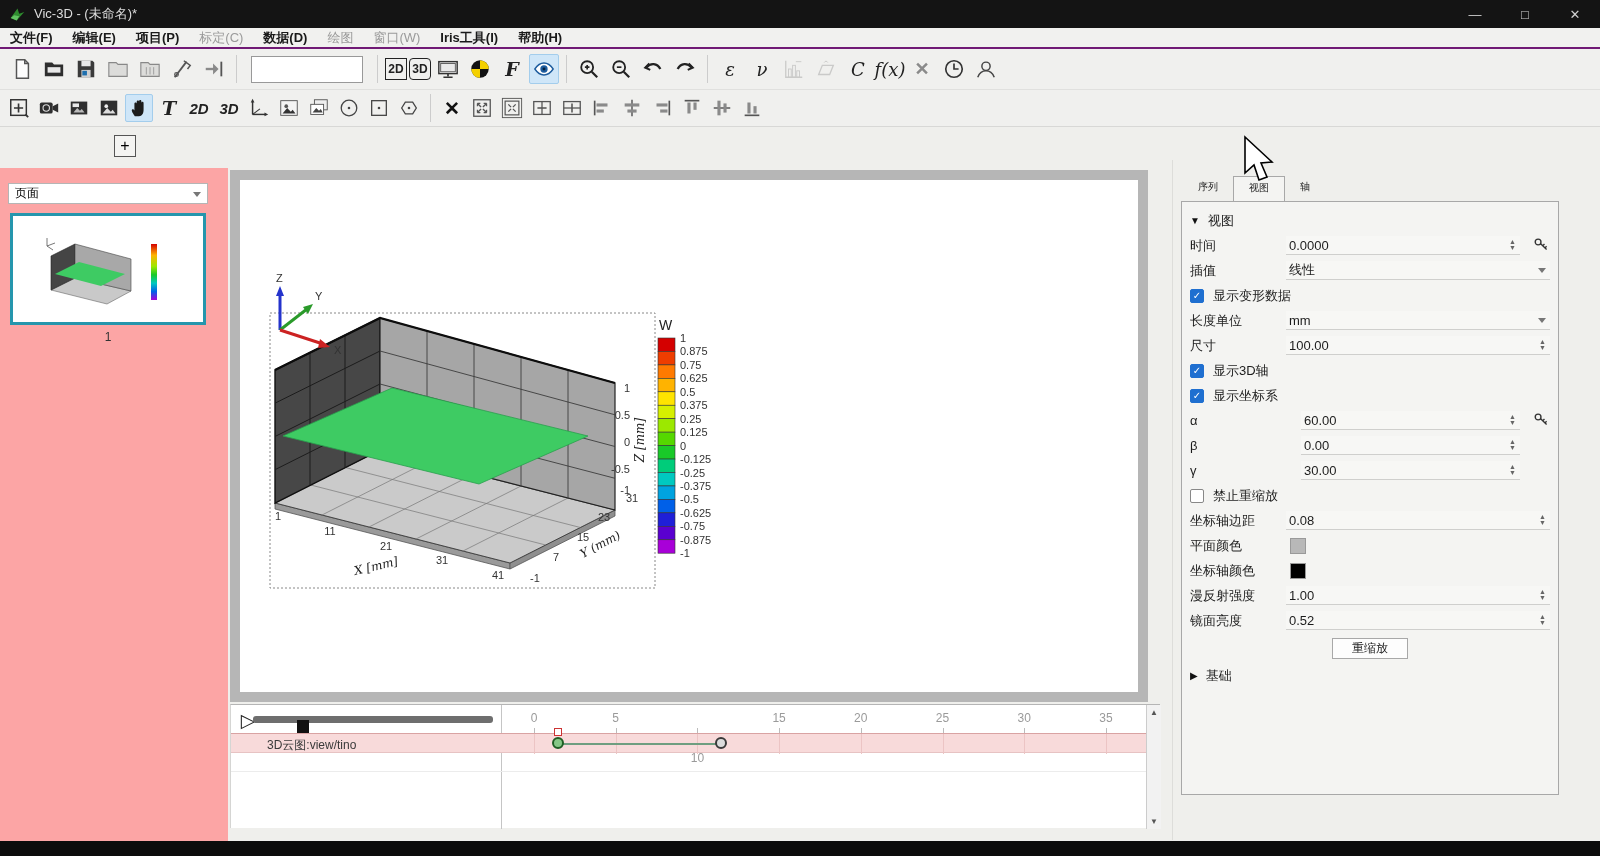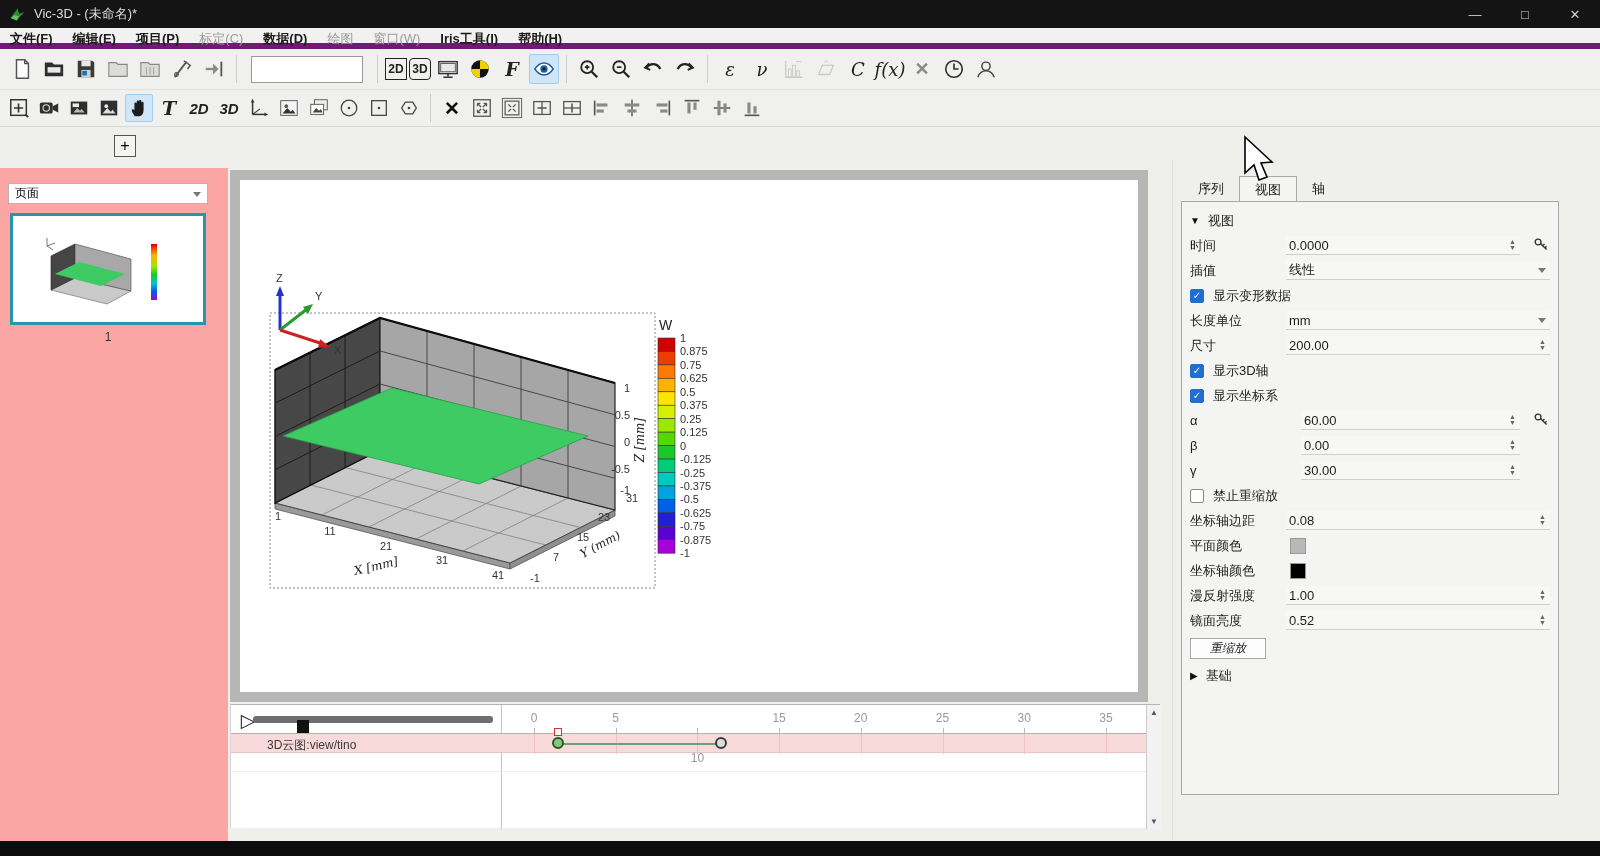--- a/index.html
+++ b/index.html
@@ -9,21 +9,21 @@
   
   .titlebar { position:absolute; left:0; top:0; width:1600px; height:28px; background:#141414;
     color:#ddd; display:flex; align-items:center; font-size:13px; }
   .titlebar .logo { width:17px; height:17px; margin:0 8px 0 9px; }
   .win-controls { position:absolute; right:0; top:0; height:28px; display:flex; }
   .win-btn { width:50px; height:28px; display:flex; align-items:center; justify-content:center;
     color:#cfcfcf; font-size:13px; }
 
   
   .menubar { position:absolute; left:0; top:28px; width:1600px; height:21px; background:#f1f1ef;
-    display:flex; font-size:13px; border-bottom:6px solid #701a75; }
+    display:flex; align-items:center; font-size:13px; border-bottom:2px solid #701a75; }
   .menu-item { padding:2px 10px; color:#1a1a1a; font-weight:bold; }
   .menu-item.dis { color:#9a9a9a; font-weight:normal; }
 
   
   .toolbar { position:absolute; left:0; width:1600px; background:#f0f0ee; display:flex;
     align-items:center; }
   #toolbar1 { top:49px; height:41px; border-bottom:1px solid #e0e0de; padding-left:6px; }
   #toolbar2 { top:90px; height:37px; border-bottom:1px solid #d8d8d6; padding-left:4px; }
   .tool { width:30px; height:30px; display:flex; align-items:center; justify-content:center;
     margin:0 1px; color:#222; }
@@ -94,21 +94,21 @@
     border:1.5px solid #c33; }
   .tl-row2 { position:absolute; left:0; top:66px; width:930px; height:1px; background:#ececec; }
   .tl-scroll { position:absolute; left:915px; top:0; width:15px; height:124px; background:#f2f2f2;
     border-left:1px solid #ccc; font-size:8px; color:#555; }
   .tl-scroll .up { position:absolute; top:3px; left:3px; }
   .tl-scroll .dn { position:absolute; bottom:3px; left:3px; }
 
   
   .rightpanel { position:absolute; left:1172px; top:160px; width:428px; height:680px;
     background:#efefec; border-left:1px solid #ddddda; }
-  .rp-tabs { position:absolute; left:10px; top:16px; height:26px; display:flex; font-size:13px; }
+  .rp-tabs { position:absolute; left:10px; top:16px; height:26px; display:flex; font-size:10px; }
   .rp-tab { padding:4px 15px; color:#222; }
   .rp-tab.active { background:#f4f4f2; border:1px solid #a8a8a8; border-bottom:none; }
   .rp-box { position:absolute; left:8px; top:41px; width:378px; height:594px; background:#f4f4f2;
     border:1px solid #a8a8a8; padding:6px 8px 0 8px; overflow:hidden; }
   .prow { position:relative; height:25px; display:flex; align-items:center; font-size:13px;
     color:#1c1c1c; }
   .prow.short { height:21px; }
   .plabel { width:96px; flex:none; }
   .pfield { flex:1; height:19px; border-bottom:1px solid #cfcfcd; position:relative;
     padding-left:3px; font-size:13px; display:flex; align-items:center; background:#f7f7f5; }
@@ -120,21 +120,21 @@
     border-right:4px solid transparent; border-top:5px solid #777; }
   .keyslot { width:30px; flex:none; display:flex; justify-content:flex-end; }
   .keyicon svg { width:17px; height:17px; }
   .cbx { width:14px; height:14px; border:1px solid #888; background:#fff; border-radius:2px;
     margin-right:9px; flex:none; display:flex; align-items:center; justify-content:center;
     font-size:10px; color:#fff; }
   .cbx.on { background:#1f6fd0; border-color:#1f6fd0; }
   .swatch { width:16px; height:16px; border:1px solid #999; margin-left:4px; }
   .sec-tri { font-size:10px; color:#111; margin-right:8px; }
   .sec-label { font-size:13px; }
-  .rescale-row { justify-content:flex-start; height:30px;font-style:italic; }
+  .rescale-row { justify-content:center; height:30px; }
   .rescale-btn { width:76px; height:21px; background:#fdfdfd; border:1px solid #a8a8a8;
     font-size:12px; display:flex; align-items:center; justify-content:center; }
 
   .cursor { position:absolute; left:1242px; top:135px; width:40px; height:50px; z-index:50; }
 
   .bottombar { position:absolute; left:0; top:841px; width:1600px; height:15px; background:#0c0c0c; }
 </style>
 </head>
 <body>
 
@@ -699,21 +699,21 @@
       <span class="plabel">长度单位</span>
       <span class="pfield">
         <span>mm</span>
         <span class="chevdn"></span>
       </span>
     </div>
 
     <div class="prow">
       <span class="plabel">尺寸</span>
       <span class="pfield">
-        <span>200.00</span>
+        <span>100.00</span>
         <span class="spin">
             <i>▲</i>
             <i>▼</i>
           </span>
       </span>
     </div>
 
     <div class="prow">
       <span class="cbx on">✓</span>
       <span>显示3D轴</span>

